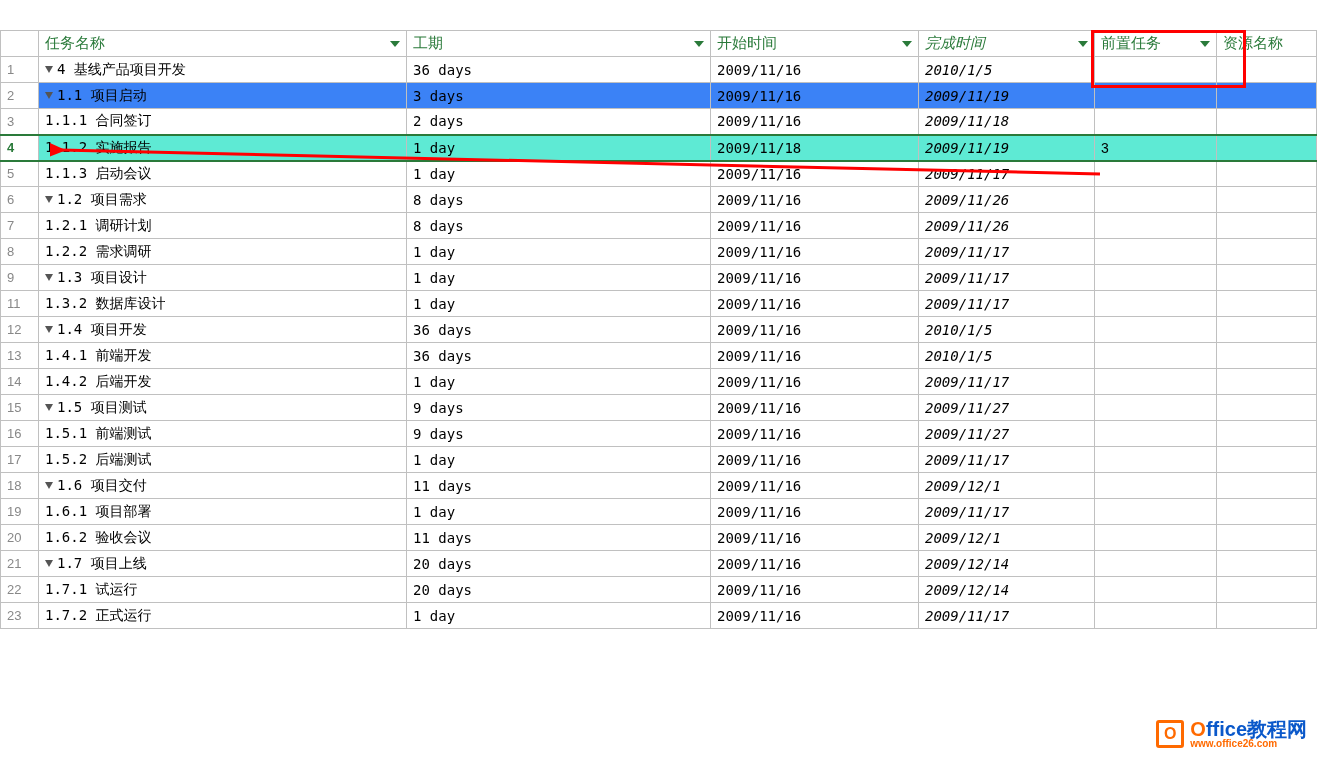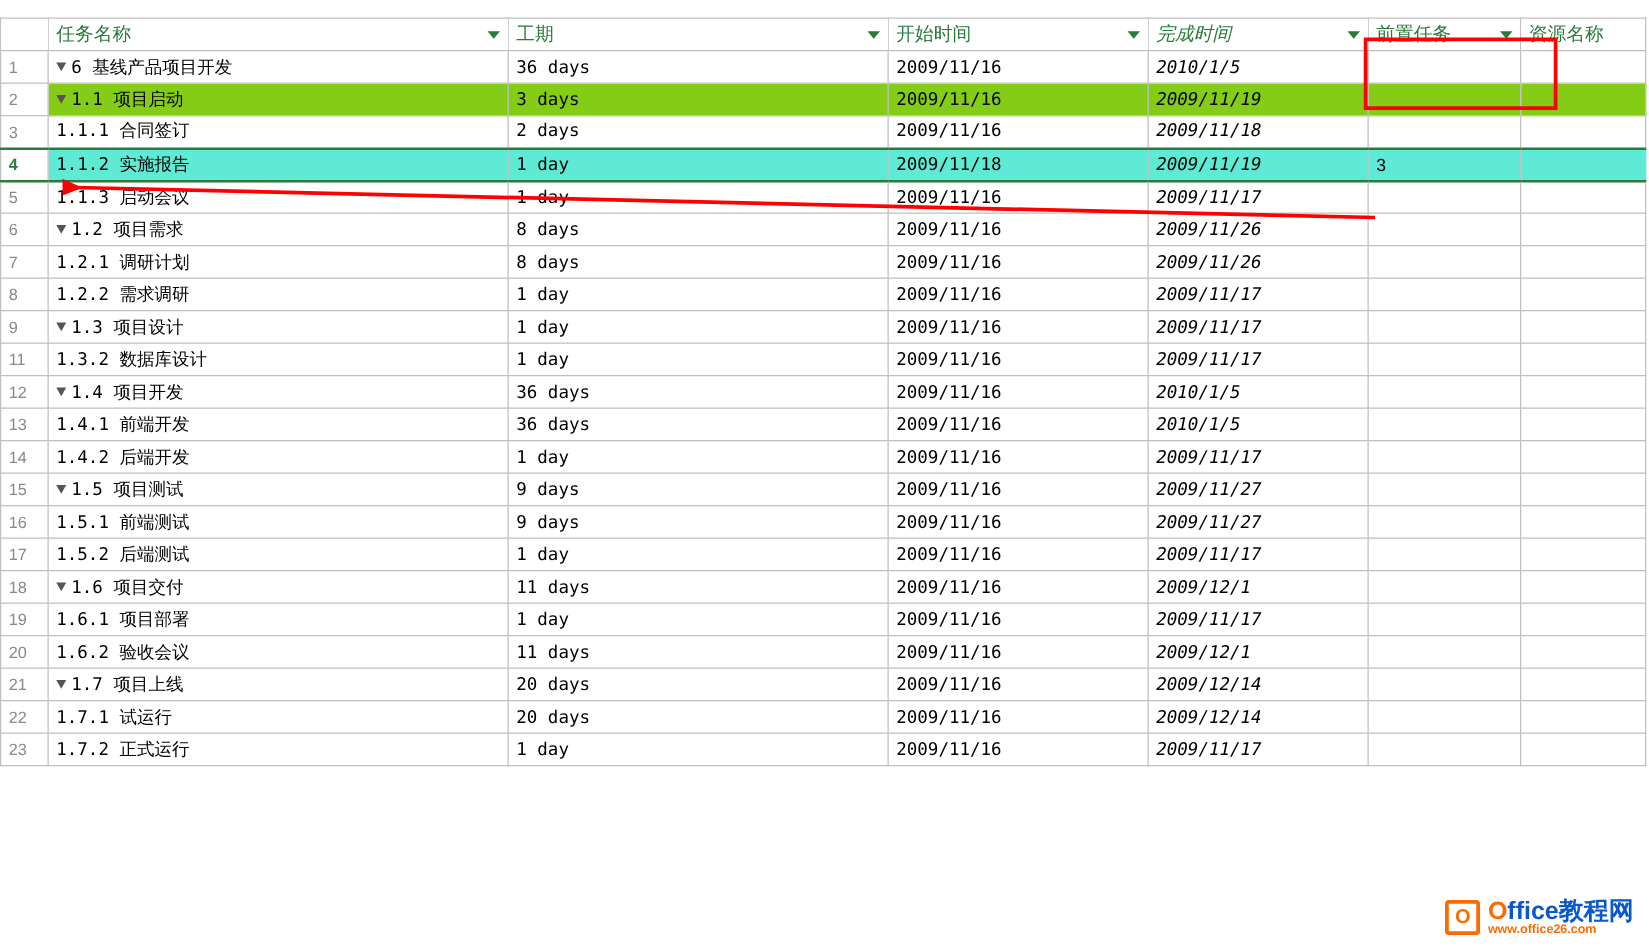--- a/index.html
+++ b/index.html
@@ -7,21 +7,21 @@
       font-family: "Microsoft YaHei", "SimSun", sans-serif;
       font-size: 14px;
       background: #fff;
       color: #000;
       position: relative;
       width: 1319px;
       height: 757px;
     }
     .grid {
       position: absolute;
-      top: 14px;
+      top: 30px;
       left: 0;
       border-collapse: collapse;
       padding-left: 48px;
     }
     .grid th, .grid td {
       border: 1px solid #c0c0c0;
       height: 26px;
       vertical-align: middle;
       padding: 0 6px;
       text-align: left;
@@ -66,21 +66,21 @@
       border-left: 4px solid transparent;
       border-right: 4px solid transparent;
       border-top: 7px solid #555;
       margin-right: 4px;
       vertical-align: middle;
     }
     .indent0 { padding-left: 6px; }
     .indent1 { padding-left: 34px; }
     .indent2 { padding-left: 64px; }
     .name-txt { font-family: Consolas, "SimSun", monospace; }
-    .row-hl td { background: #84cc16; }
+    .row-hl td { background: #3b82f6; }
     .row-hl td.rownum { background:#fff; }
     .row-sel td { background: #5eead4; border-top: 2px solid #2a7a3a; border-bottom: 2px solid #2a7a3a; }
     .row-sel td.rownum { background:#fff; }
     .redbox {
       position: absolute;
       border: 3px solid #f00;
       top: 30px;
       left: 1091px;
       width: 155px;
       height: 58px;
@@ -147,21 +147,21 @@
         <span class="filter"></span>
       </th>
       <th class="col-res">
         <span>资源名称</span>
       </th>
     </tr>
   </thead>
   <tbody id="tbody">
       <tr>
         <td class="rownum">1</td>
-        <td class="col-name indent0 bold"><span class="triangle"></span><span class="name-txt">6 基线产品项目开发</span></td>
+        <td class="col-name indent0 bold"><span class="triangle"></span><span class="name-txt">4 基线产品项目开发</span></td>
         <td class="col-dur bold">36 days</td>
         <td class="col-start bold">2009/11/16</td>
         <td class="col-fin bold">2010/1/5</td>
         <td class="col-pred bold"></td>
         <td class="col-res bold"></td>
       </tr>
       <tr class="row-hl">
         <td class="rownum">2</td>
         <td class="col-name indent1 bold"><span class="triangle"></span><span class="name-txt">1.1 项目启动</span></td>
         <td class="col-dur bold">3 days</td>

